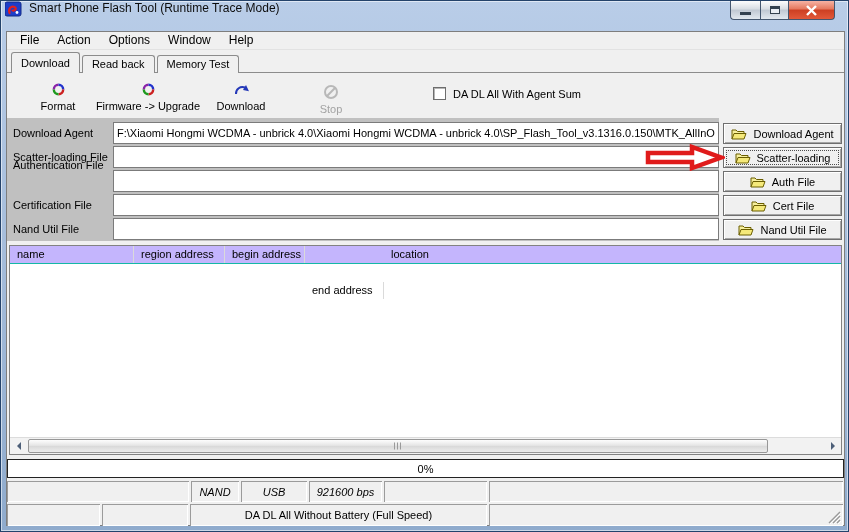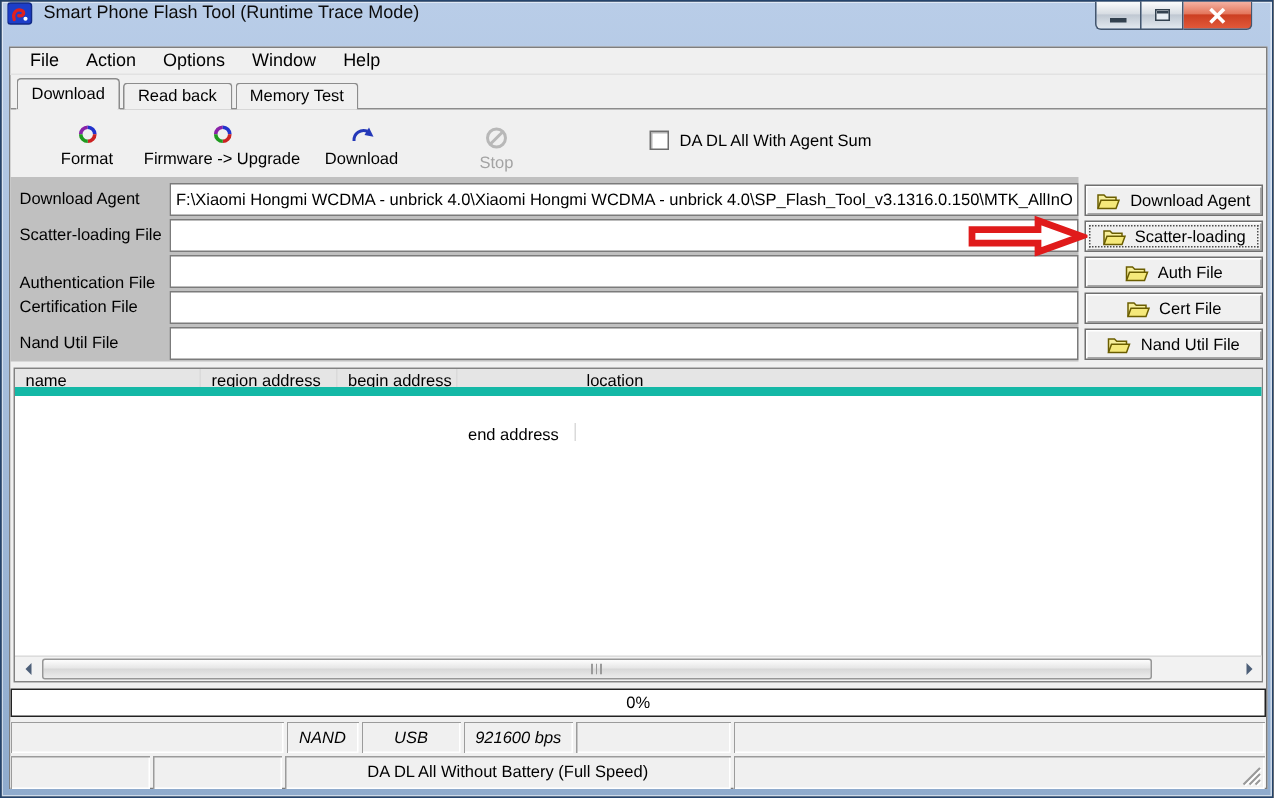--- a/index.html
+++ b/index.html
@@ -97,21 +97,21 @@
     font-family:"Liberation Sans", sans-serif; font-size:11px; color:#000;
   }
   .fbtn.focused{ outline:1px dotted #4d4d4d; outline-offset:-4px; }
   .annotation-arrow{ position:absolute; left:638px; top:71px; z-index:5; }
 
   
   .grid{
     position:absolute; left:2px; top:172px; width:833px; height:210px;
     background:#fff; border:1px solid #828282;
   }
-  .gridhead{ display:flex; height:18px; background:#e5e5e5; border-bottom:6px solid #14b8a6; }
+  .gridhead{ display:flex; height:18px; background:#c4b5fd; border-bottom:1px solid #14b8a6; }
   .gh{
     height:100%; padding:2px 0 0 7px; font-size:11px; color:#000;
     border-right:1px solid #dadada; overflow:hidden; white-space:nowrap;
   }
   .gh:nth-child(1){ width:124px; } .gh:nth-child(2){ width:91px; }
   .gh:nth-child(3){ width:80px; }  .gh:nth-child(4){ width:79px;margin-top:36px; }
   .gh:nth-child(5){ flex:1; border-right:none; }
 
   .hscroll{ position:absolute; left:0; right:0; bottom:0; height:17px; background:#f2f2f2; border-top:1px solid #dcdcdc; }
   .sb-btn{ position:absolute; top:0; width:17px; height:16px; display:flex; align-items:center; justify-content:center; }
@@ -237,21 +237,21 @@
 
       <label class="checksum">
         <input type="checkbox" style="">
         <span>DA DL All With Agent Sum</span>
       </label>
 
       <div class="formpanel"></div>
 
       <span class="flabel" style="top:48px">Download Agent</span>
       <span class="flabel" style="top:72px">Scatter-loading File</span>
-      <span class="flabel" style="top:104px">Authentication File</span>
+      <span class="flabel" style="top:80px">Authentication File</span>
       <span class="flabel" style="top:120px">Certification File</span>
       <span class="flabel" style="top:144px">Nand Util File</span>
 
       <input class="ffield" style="top: 49px;" readonly="" value="F:\Xiaomi Hongmi WCDMA - unbrick 4.0\Xiaomi Hongmi WCDMA - unbrick 4.0\SP_Flash_Tool_v3.1316.0.150\MTK_AllInOne_">
       <input class="ffield" style="top: 73px;" readonly="" value="">
       <input class="ffield" style="top: 97px;" readonly="" value="">
       <input class="ffield" style="top: 121px;" readonly="" value="">
       <input class="ffield" style="top: 145px;" readonly="" value="">
 
       <div class="fbtn" style="top:50px">

